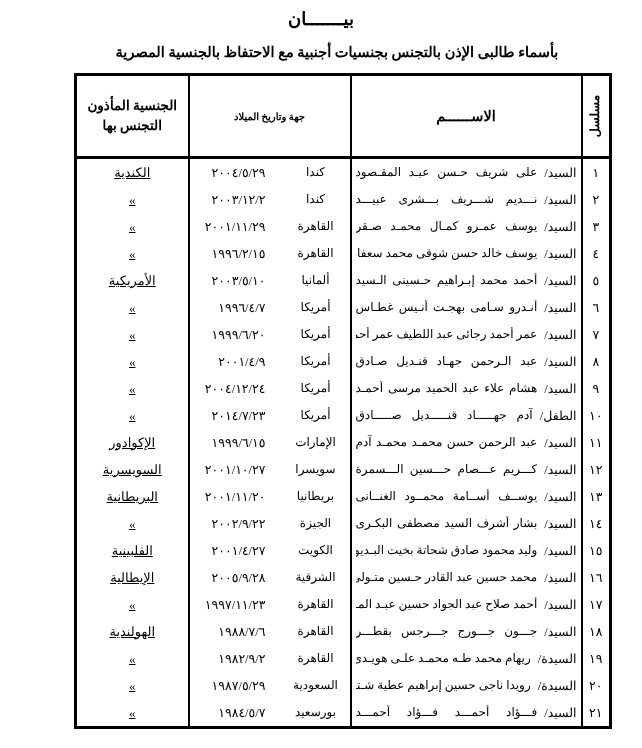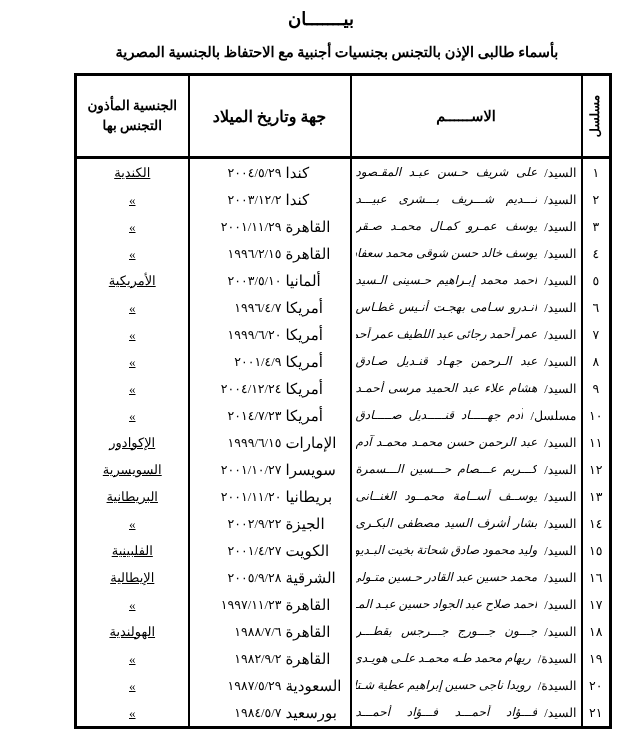--- a/index.html
+++ b/index.html
@@ -46,34 +46,34 @@
   col.w-birth{ width: 162px; }
   col.w-nat  { width: 113px; }
 
   td { border-left: 2px solid #000000; border-right: 2px solid #000000; padding: 0 4px; vertical-align: middle; }
   tr.thead td { border-bottom: 3px solid #000000; height: 64px; text-align: center; font-weight: bold; }
   tr.row td { border-top: none; border-bottom: none; height: 27px; }
 
   .hdr-serial-box { display: flex; align-items: center; justify-content: center; height: 64px; }
   .hdr-serial-box span { display: inline-block; transform: rotate(-90deg); white-space: nowrap; font-size: 12.5px; font-weight: bold; }
   .hdr-name { font-size: 14.5px; border-radius: 9px; }
-  .hdr-birth { font-size: 16px; }
+  .hdr-birth { font-size: 10px; }
   .hdr-nat { font-size: 13.5px; line-height: 1.45; padding: 8px 6px; }
 
   .c-ser { text-align: center; font-size: 12.5px; }
   .c-nat { text-align: center; font-size: 13px; text-decoration: underline; }
 
   .name-wrap { display: flex; align-items: center; }
   .prefix { white-space: nowrap; font-size: 12.5px; margin-left: 7px; }
   .pname { flex: 1; font-size: 12px; white-space: nowrap; overflow: hidden;
-           text-align: justify; text-align-last: justify; font-style: italic; }
+           text-align: justify; text-align-last: justify; }
 
   .birth-wrap { display: flex; align-items: center; }
-  .place { min-width: 60px; text-align: left; font-size: 15px; white-space: nowrap; }
-  .date  { direction: ltr; unicode-bidi: embed; font-size: 12.5px; margin-right: 4px; white-space: nowrap; }
+  .place { min-width: 60px; text-align: center; font-size: 12px; white-space: nowrap; }
+  .date  { direction: ltr; unicode-bidi: embed; font-size: 12.5px; margin-right: 20px; white-space: nowrap; }
 </style>
 </head>
 <body>
 
 <div class="page">
   <h1 class="doc-title">بيـــــــان</h1>
   <h2 class="doc-subtitle">بأسماء طالبى الإذن بالتجنس بجنسيات أجنبية مع الاحتفاظ بالجنسية المصرية</h2>
 
   <table class="main">
     <colgroup>
@@ -235,21 +235,21 @@
               <span class="place">أمريكا</span>
               <span class="date">٢٠٠٤/١٢/٢٤</span>
             </div>
           </td>
         <td class="c-nat">»</td>
       </tr>
       <tr class="row">
         <td class="c-ser">١٠</td>
         <td>
             <div class="name-wrap">
-              <span class="prefix">مسلسل/</span>
+              <span class="prefix">الطفل/</span>
               <span class="pname">آدم جهـــــاد قنـــــديل صـــــادق</span>
             </div>
           </td>
         <td>
             <div class="birth-wrap">
               <span class="place">أمريكا</span>
               <span class="date">٢٠١٤/٧/٢٣</span>
             </div>
           </td>
         <td class="c-nat">»</td>

